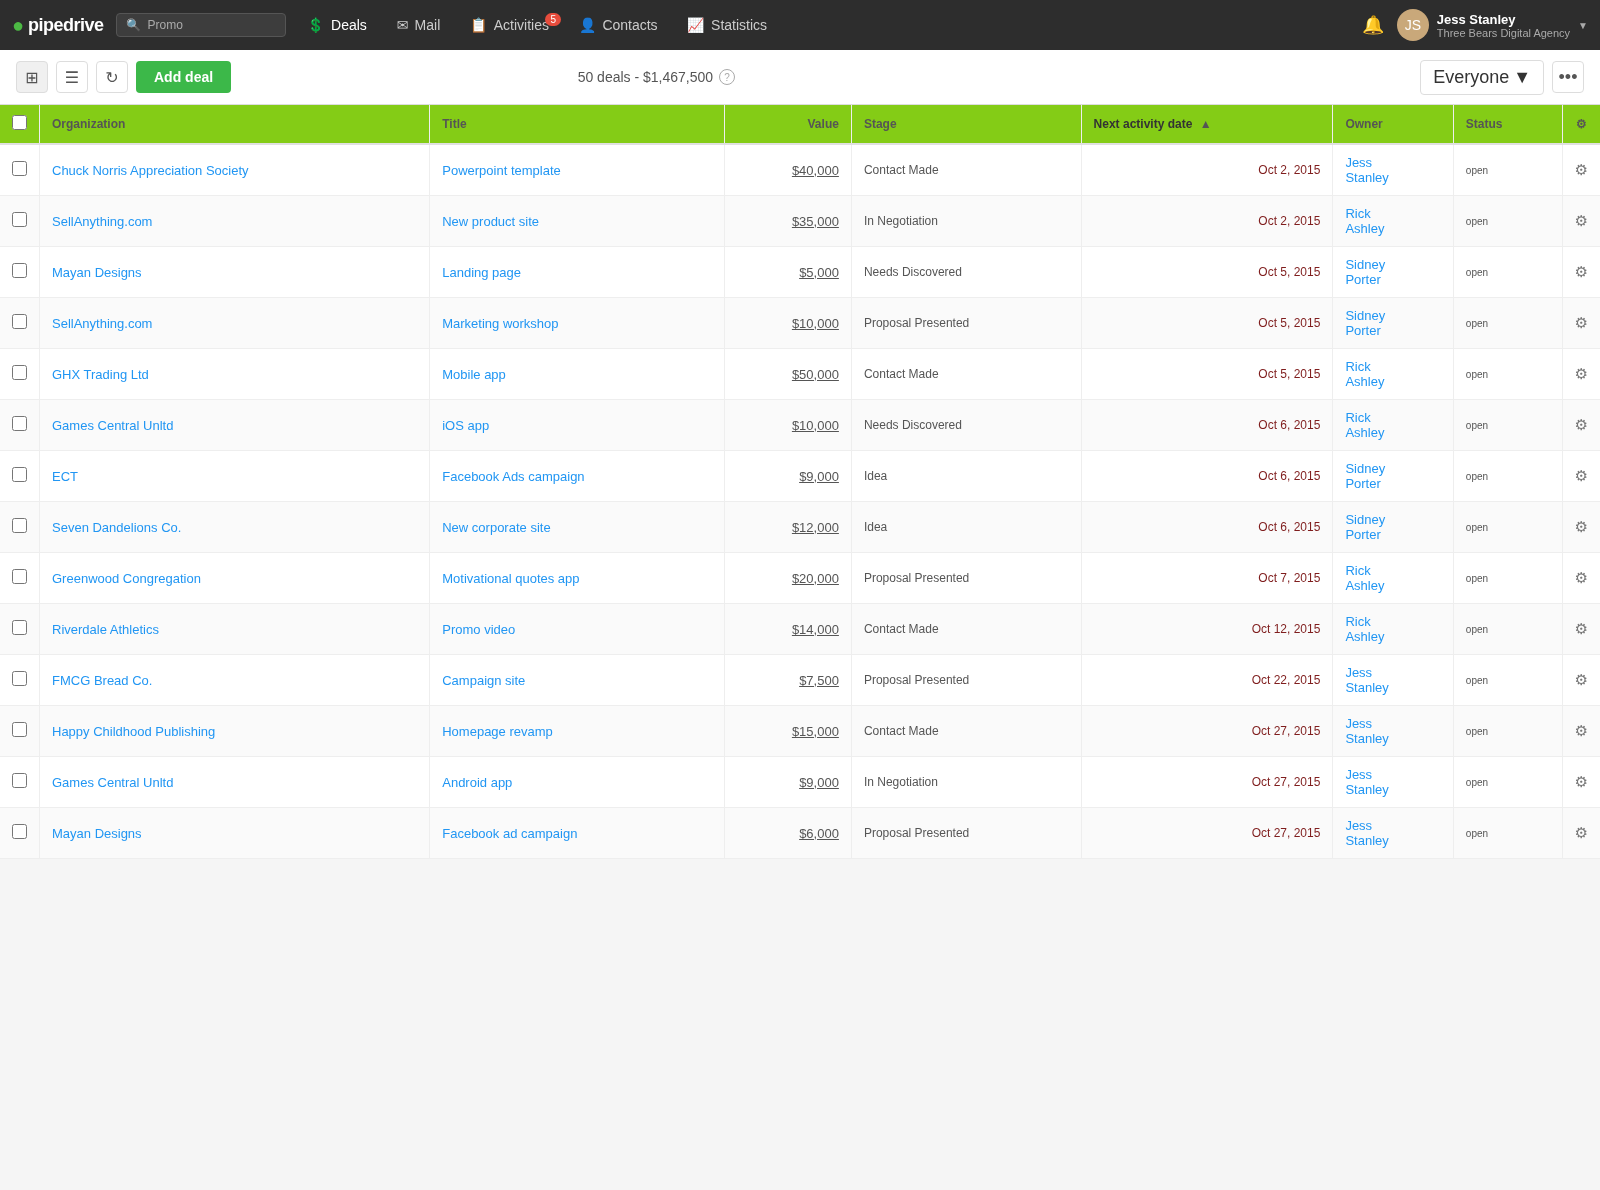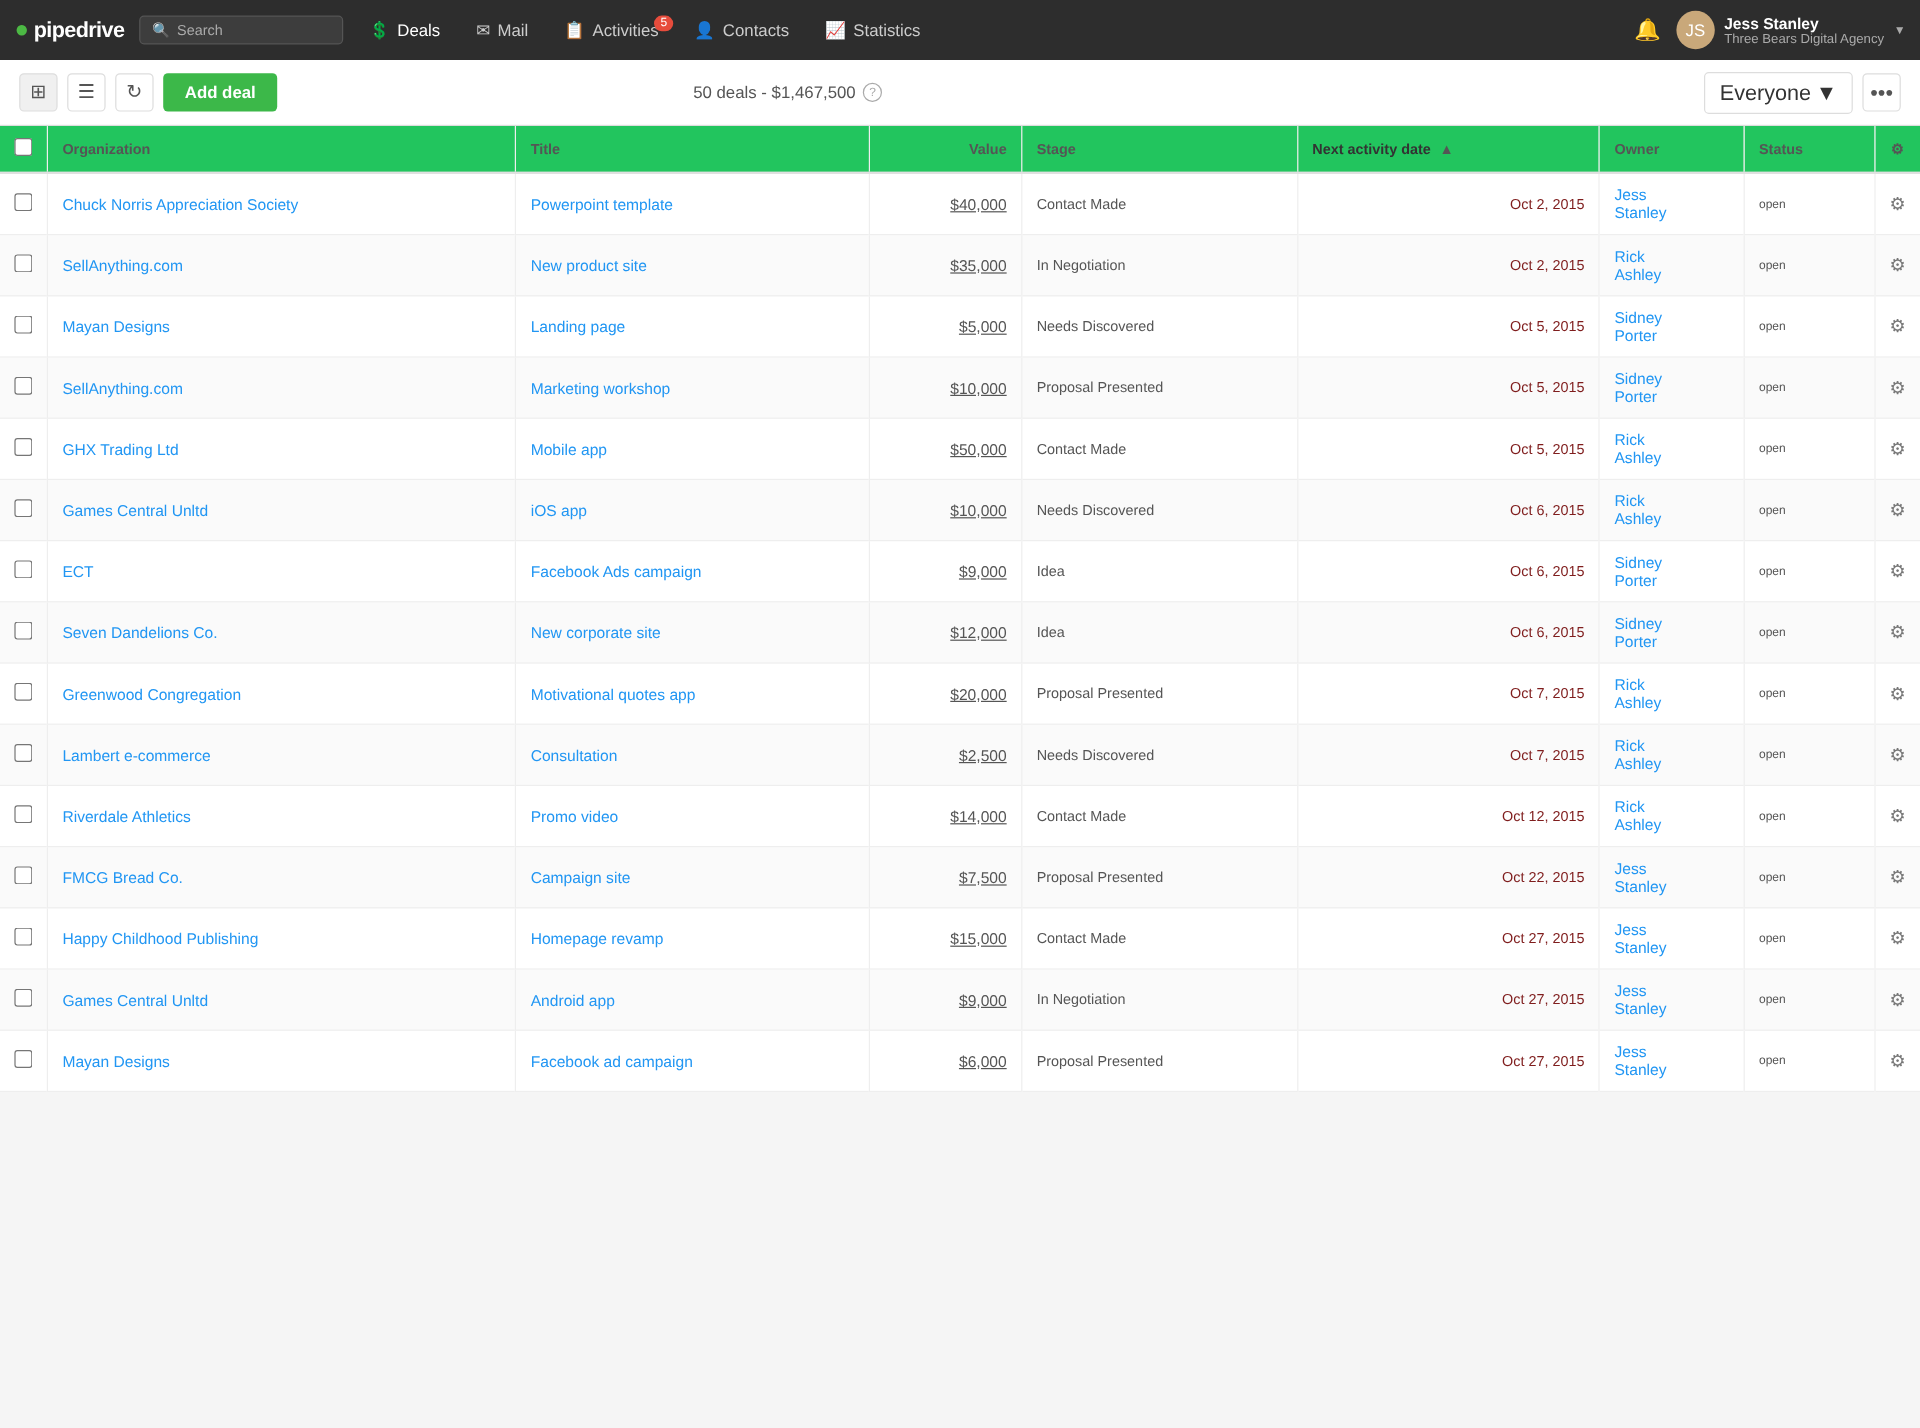--- a/index.html
+++ b/index.html
@@ -184,21 +184,21 @@
     
     .table-container {
       background: #fff;
       overflow-x: auto;
     }
     table {
       width: 100%;
       border-collapse: collapse;
     }
     thead tr {
-      background: #22c55e;
+      background: #84cc16;
       border-bottom: 2px solid #e0e0e0;
     }
     thead th {
       padding: 10px 12px;
       text-align: left;
       font-size: 12px;
       font-weight: 600;
       color: #555;
       border-right: 1px solid #eee;
       user-select: none;
@@ -248,21 +248,21 @@
 <body>
 
 <nav class="top-nav">
   <div class="logo">
     <span class="logo-icon">●</span>
     <span class="logo-text">pipedrive</span>
   </div>
 
   <div class="search-box">
     <span class="search-icon-nav">🔍</span>
-    <span>Search</span>
+    <span>Promo</span>
   </div>
 
   <div class="nav-items">
     <div class="nav-item active">
       <span>💲</span>
       <span>Deals</span>
     </div>
     <div class="nav-item">
       <span>✉</span>
       <span>Mail</span>
@@ -431,31 +431,20 @@
           <td><a class="link-blue">Motivational quotes app</a></td>
           <td class="value-col">$20,000</td>
           <td class="stage-cell">Proposal Presented</td>
           <td class="date-cell">Oct 7, 2015</td>
           <td><a class="link-blue">Rick<br>Ashley</a></td>
           <td class="status-cell">open</td>
           <td class="gear-col"><span class="gear-icon-cell">⚙</span></td>
         </tr>
         <tr>
           <td class="checkbox-col"><input type="checkbox" class="checkbox-input" style=""></td>
-          <td><a class="link-blue">Lambert e-commerce</a></td>
-          <td><a class="link-blue">Consultation</a></td>
-          <td class="value-col">$2,500</td>
-          <td class="stage-cell">Needs Discovered</td>
-          <td class="date-cell">Oct 7, 2015</td>
-          <td><a class="link-blue">Rick<br>Ashley</a></td>
-          <td class="status-cell">open</td>
-          <td class="gear-col"><span class="gear-icon-cell">⚙</span></td>
-        </tr>
-        <tr>
-          <td class="checkbox-col"><input type="checkbox" class="checkbox-input" style=""></td>
           <td><a class="link-blue">Riverdale Athletics</a></td>
           <td><a class="link-blue">Promo video</a></td>
           <td class="value-col">$14,000</td>
           <td class="stage-cell">Contact Made</td>
           <td class="date-cell">Oct 12, 2015</td>
           <td><a class="link-blue">Rick<br>Ashley</a></td>
           <td class="status-cell">open</td>
           <td class="gear-col"><span class="gear-icon-cell">⚙</span></td>
         </tr>
         <tr>

